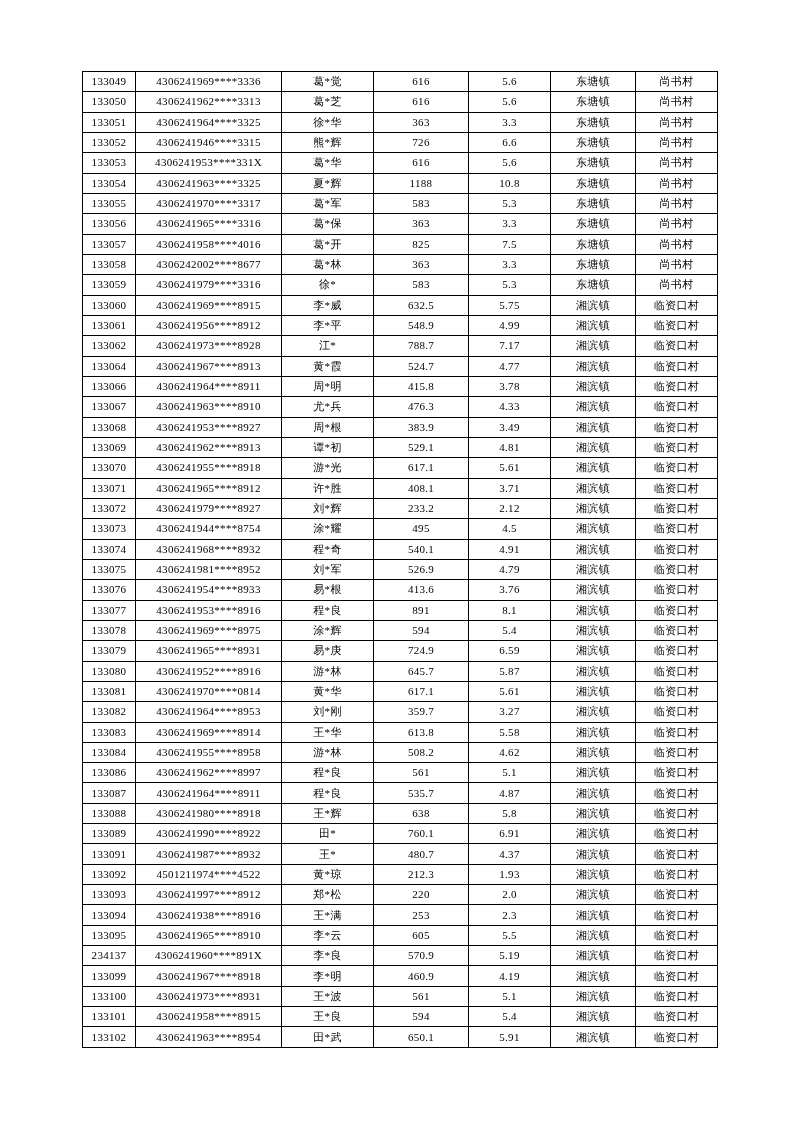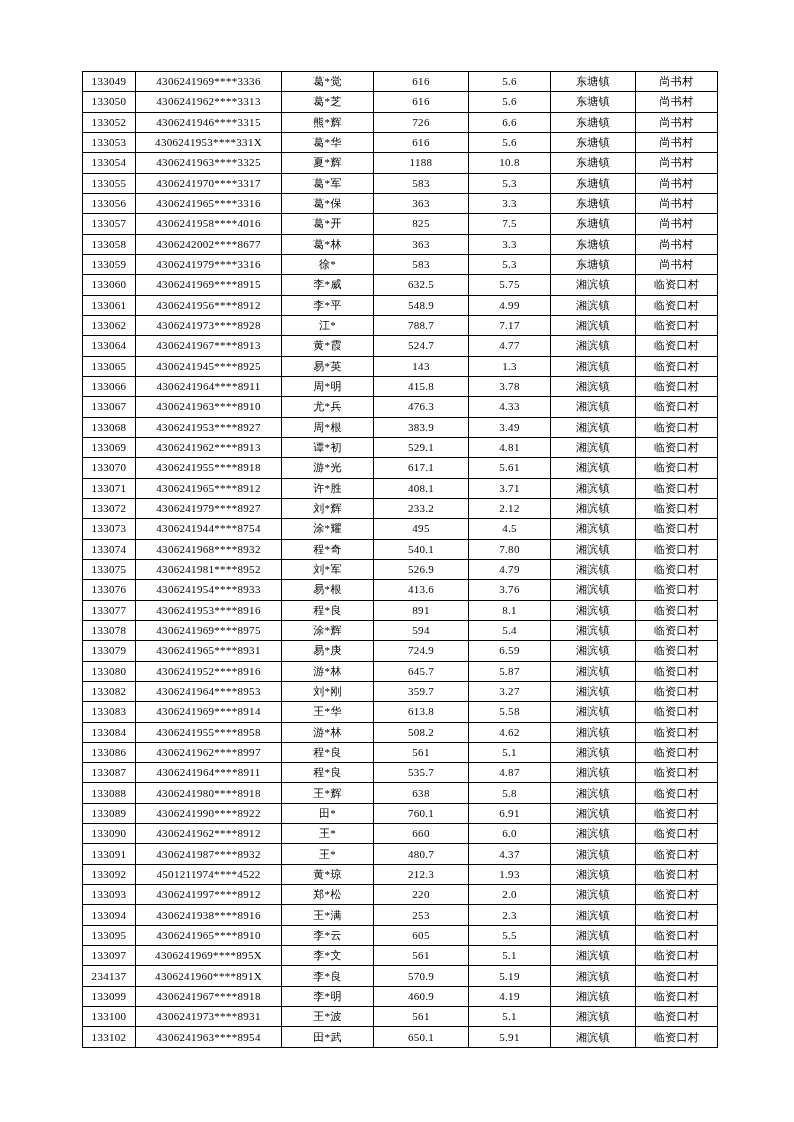--- a/index.html
+++ b/index.html
@@ -72,20 +72,29 @@
         <tr>
           <td>133050</td>
           <td>4306241962****3313</td>
           <td>葛*芝</td>
           <td>616</td>
           <td>5.6</td>
           <td>东塘镇</td>
           <td>尚书村</td>
         </tr>
         <tr>
+          <td>133051</td>
+          <td>4306241964****3325</td>
+          <td>徐*华</td>
+          <td>363</td>
+          <td>3.3</td>
+          <td>东塘镇</td>
+          <td>尚书村</td>
+        </tr>
+        <tr>
           <td>133052</td>
           <td>4306241946****3315</td>
           <td>熊*辉</td>
           <td>726</td>
           <td>6.6</td>
           <td>东塘镇</td>
           <td>尚书村</td>
         </tr>
         <tr>
           <td>133053</td>
@@ -180,29 +189,20 @@
         <tr>
           <td>133064</td>
           <td>4306241967****8913</td>
           <td>黄*霞</td>
           <td>524.7</td>
           <td>4.77</td>
           <td>湘滨镇</td>
           <td>临资口村</td>
         </tr>
         <tr>
-          <td>133065</td>
-          <td>4306241945****8925</td>
-          <td>易*英</td>
-          <td>143</td>
-          <td>1.3</td>
-          <td>湘滨镇</td>
-          <td>临资口村</td>
-        </tr>
-        <tr>
           <td>133066</td>
           <td>4306241964****8911</td>
           <td>周*明</td>
           <td>415.8</td>
           <td>3.78</td>
           <td>湘滨镇</td>
           <td>临资口村</td>
         </tr>
         <tr>
           <td>133067</td>
@@ -265,21 +265,21 @@
           <td>495</td>
           <td>4.5</td>
           <td>湘滨镇</td>
           <td>临资口村</td>
         </tr>
         <tr>
           <td>133074</td>
           <td>4306241968****8932</td>
           <td>程*奇</td>
           <td>540.1</td>
-          <td>7.80</td>
+          <td>4.91</td>
           <td>湘滨镇</td>
           <td>临资口村</td>
         </tr>
         <tr>
           <td>133075</td>
           <td>4306241981****8952</td>
           <td>刘*军</td>
           <td>526.9</td>
           <td>4.79</td>
           <td>湘滨镇</td>
@@ -324,20 +324,29 @@
         <tr>
           <td>133080</td>
           <td>4306241952****8916</td>
           <td>游*林</td>
           <td>645.7</td>
           <td>5.87</td>
           <td>湘滨镇</td>
           <td>临资口村</td>
         </tr>
         <tr>
+          <td>133081</td>
+          <td>4306241970****0814</td>
+          <td>黄*华</td>
+          <td>617.1</td>
+          <td>5.61</td>
+          <td>湘滨镇</td>
+          <td>临资口村</td>
+        </tr>
+        <tr>
           <td>133082</td>
           <td>4306241964****8953</td>
           <td>刘*刚</td>
           <td>359.7</td>
           <td>3.27</td>
           <td>湘滨镇</td>
           <td>临资口村</td>
         </tr>
         <tr>
           <td>133083</td>
@@ -387,29 +396,20 @@
         <tr>
           <td>133089</td>
           <td>4306241990****8922</td>
           <td>田*</td>
           <td>760.1</td>
           <td>6.91</td>
           <td>湘滨镇</td>
           <td>临资口村</td>
         </tr>
         <tr>
-          <td>133090</td>
-          <td>4306241962****8912</td>
-          <td>王*</td>
-          <td>660</td>
-          <td>6.0</td>
-          <td>湘滨镇</td>
-          <td>临资口村</td>
-        </tr>
-        <tr>
           <td>133091</td>
           <td>4306241987****8932</td>
           <td>王*</td>
           <td>480.7</td>
           <td>4.37</td>
           <td>湘滨镇</td>
           <td>临资口村</td>
         </tr>
         <tr>
           <td>133092</td>
@@ -441,29 +441,20 @@
         <tr>
           <td>133095</td>
           <td>4306241965****8910</td>
           <td>李*云</td>
           <td>605</td>
           <td>5.5</td>
           <td>湘滨镇</td>
           <td>临资口村</td>
         </tr>
         <tr>
-          <td>133097</td>
-          <td>4306241969****895X</td>
-          <td>李*文</td>
-          <td>561</td>
-          <td>5.1</td>
-          <td>湘滨镇</td>
-          <td>临资口村</td>
-        </tr>
-        <tr>
           <td>234137</td>
           <td>4306241960****891X</td>
           <td>李*良</td>
           <td>570.9</td>
           <td>5.19</td>
           <td>湘滨镇</td>
           <td>临资口村</td>
         </tr>
         <tr>
           <td>133099</td>
@@ -477,20 +468,29 @@
         <tr>
           <td>133100</td>
           <td>4306241973****8931</td>
           <td>王*波</td>
           <td>561</td>
           <td>5.1</td>
           <td>湘滨镇</td>
           <td>临资口村</td>
         </tr>
         <tr>
+          <td>133101</td>
+          <td>4306241958****8915</td>
+          <td>王*良</td>
+          <td>594</td>
+          <td>5.4</td>
+          <td>湘滨镇</td>
+          <td>临资口村</td>
+        </tr>
+        <tr>
           <td>133102</td>
           <td>4306241963****8954</td>
           <td>田*武</td>
           <td>650.1</td>
           <td>5.91</td>
           <td>湘滨镇</td>
           <td>临资口村</td>
         </tr>
       </tbody>
   </table>

